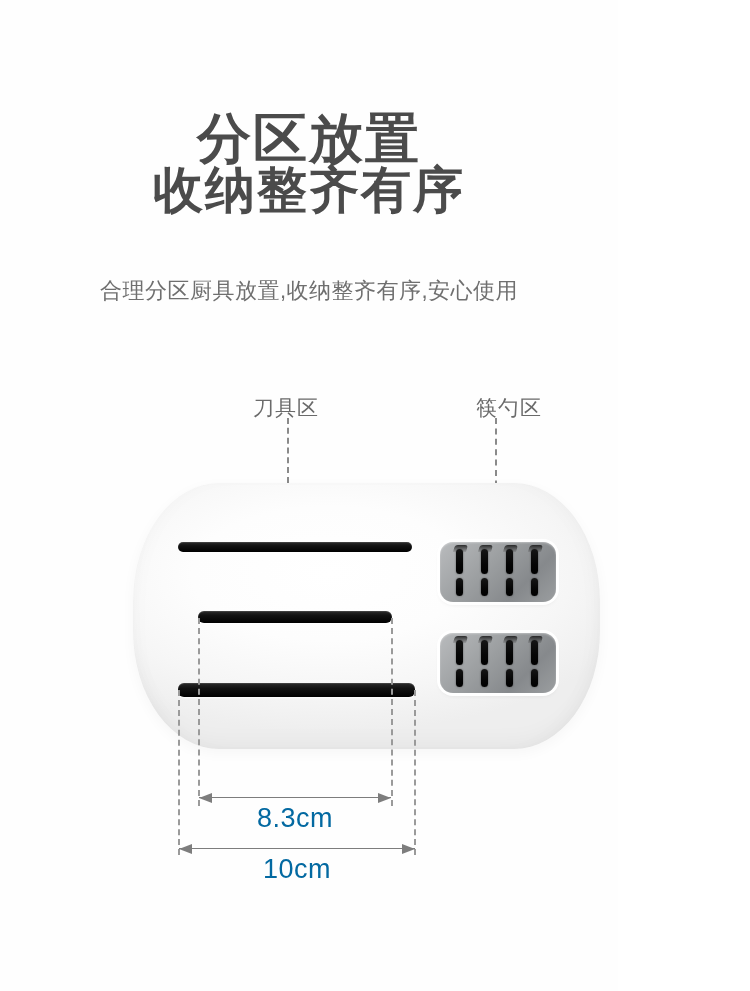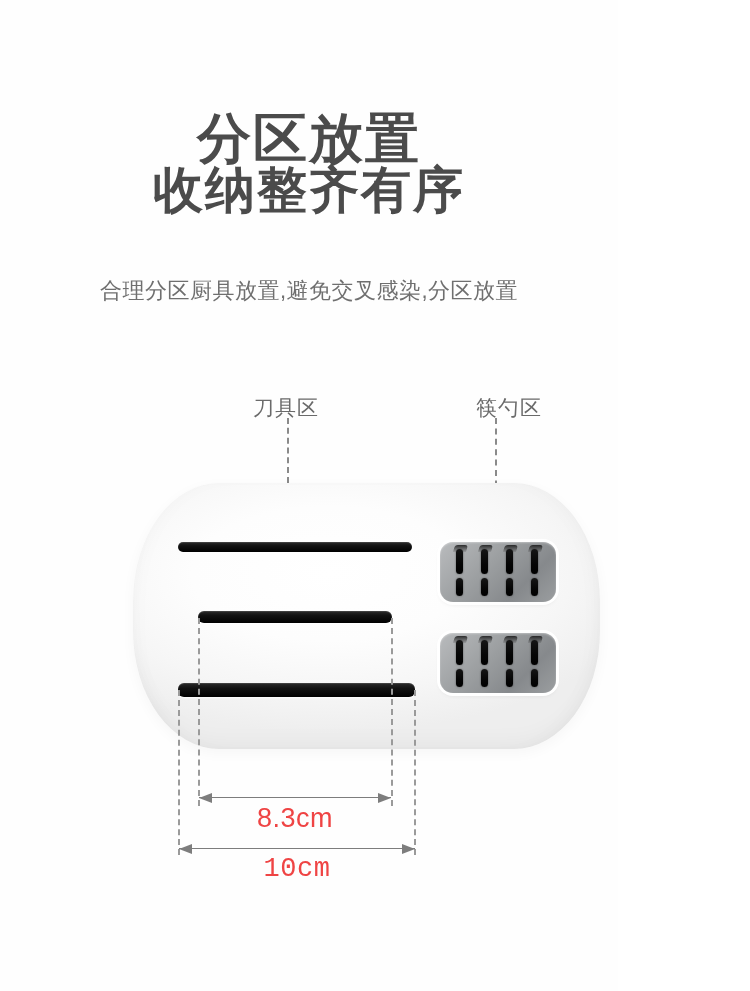--- a/index.html
+++ b/index.html
@@ -155,37 +155,37 @@
     border-bottom:5px solid transparent;
   }
   .arrow.left  { left:0;  border-right:13px solid #7d7d7d; }
   .arrow.right { right:0; border-left:13px solid #7d7d7d; }
 
   #dim-row-inner { left:199px; top:797px; width:192px; }
   #dim-row-outer { left:179px; top:848px; width:236px; }
 
   .dim-text {
     position:absolute;
-    color:#ef4444;
+    color:#0369a1;
     font-size:27px;
     letter-spacing:0.5px;
     white-space:nowrap;
   }
   #dim-text-inner { top:803px; left:199px; width:192px; text-align:center; }
-  #dim-text-outer { top:854px; left:179px; width:236px; text-align:center;font-family:Liberation Mono, monospace; }
+  #dim-text-outer { top:854px; left:179px; width:236px; text-align:center; }
 </style>
 </head>
 <body>
 
 <div id="page">
 
   <div class="headline" id="headline-1">分区放置</div>
   <div class="headline" id="headline-2">收纳整齐有序</div>
 
-  <div id="subtitle">合理分区厨具放置,避免交叉感染,分区放置</div>
+  <div id="subtitle">合理分区厨具放置,收纳整齐有序,安心使用</div>
 
   <div class="callout-label" id="label-knife">刀具区</div>
   <div class="callout-line" id="callout-line-knife"></div>
 
   <div class="callout-label" id="label-cutlery">筷勺区</div>
   <div class="callout-line" id="callout-line-cutlery"></div>
 
   <div id="product-body"></div>
 
   <div class="knife-slot" id="knife-slot-1"></div>

